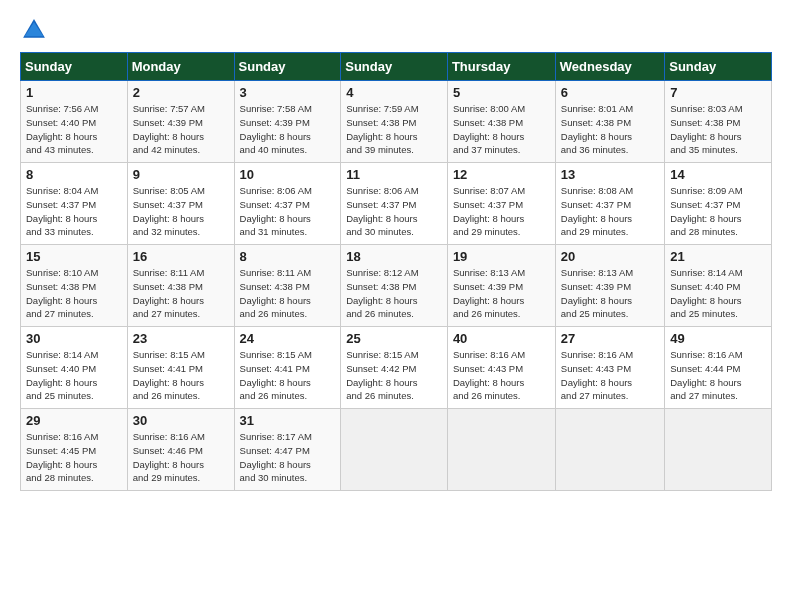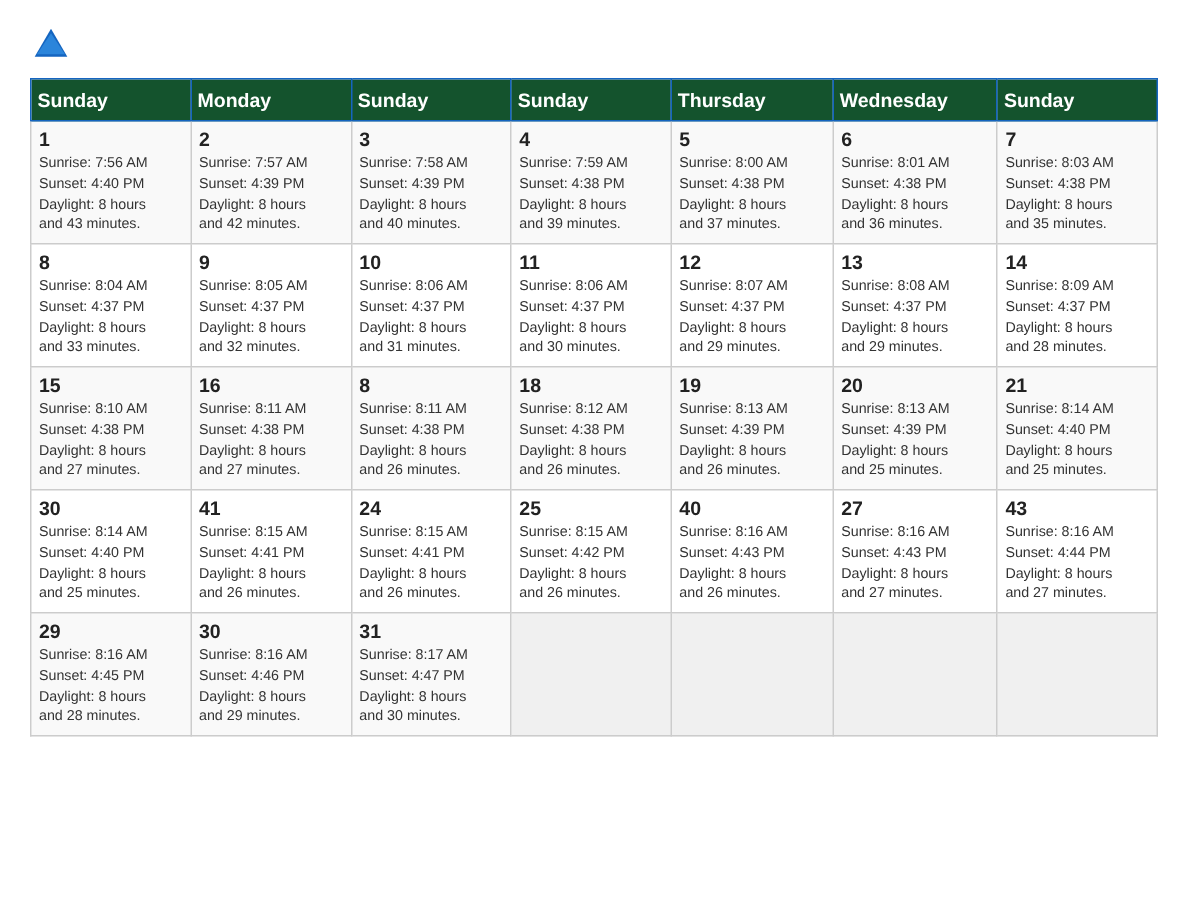--- a/index.html
+++ b/index.html
@@ -219,41 +219,41 @@
             <span class="day-num">21</span>
             <div class="day-info">Sunrise: 8:14 AM<br>Sunset: 4:40 PM<br>Daylight: 8 hours<br>and 25 minutes.</div>
           </td>
         </tr>
         <tr>
           <td>
             <span class="day-num">30</span>
             <div class="day-info">Sunrise: 8:14 AM<br>Sunset: 4:40 PM<br>Daylight: 8 hours<br>and 25 minutes.</div>
           </td>
           <td>
-            <span class="day-num">41</span>
+            <span class="day-num">23</span>
             <div class="day-info">Sunrise: 8:15 AM<br>Sunset: 4:41 PM<br>Daylight: 8 hours<br>and 26 minutes.</div>
           </td>
           <td>
             <span class="day-num">24</span>
             <div class="day-info">Sunrise: 8:15 AM<br>Sunset: 4:41 PM<br>Daylight: 8 hours<br>and 26 minutes.</div>
           </td>
           <td>
             <span class="day-num">25</span>
             <div class="day-info">Sunrise: 8:15 AM<br>Sunset: 4:42 PM<br>Daylight: 8 hours<br>and 26 minutes.</div>
           </td>
           <td>
             <span class="day-num">40</span>
             <div class="day-info">Sunrise: 8:16 AM<br>Sunset: 4:43 PM<br>Daylight: 8 hours<br>and 26 minutes.</div>
           </td>
           <td>
             <span class="day-num">27</span>
             <div class="day-info">Sunrise: 8:16 AM<br>Sunset: 4:43 PM<br>Daylight: 8 hours<br>and 27 minutes.</div>
           </td>
           <td>
-            <span class="day-num">43</span>
+            <span class="day-num">49</span>
             <div class="day-info">Sunrise: 8:16 AM<br>Sunset: 4:44 PM<br>Daylight: 8 hours<br>and 27 minutes.</div>
           </td>
         </tr>
         <tr>
           <td>
             <span class="day-num">29</span>
             <div class="day-info">Sunrise: 8:16 AM<br>Sunset: 4:45 PM<br>Daylight: 8 hours<br>and 28 minutes.</div>
           </td>
           <td>
             <span class="day-num">30</span>

